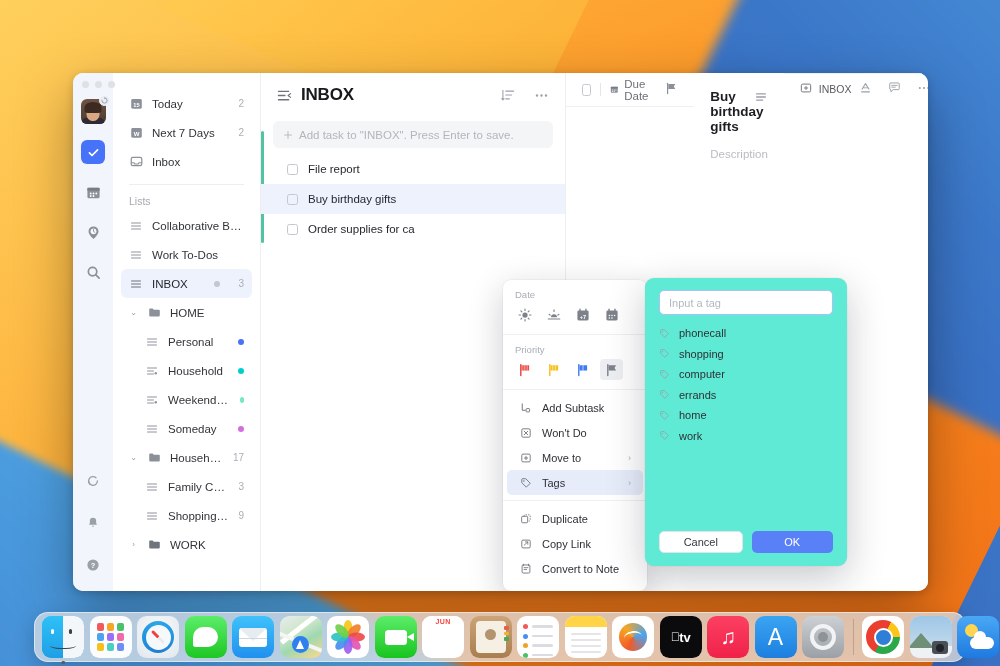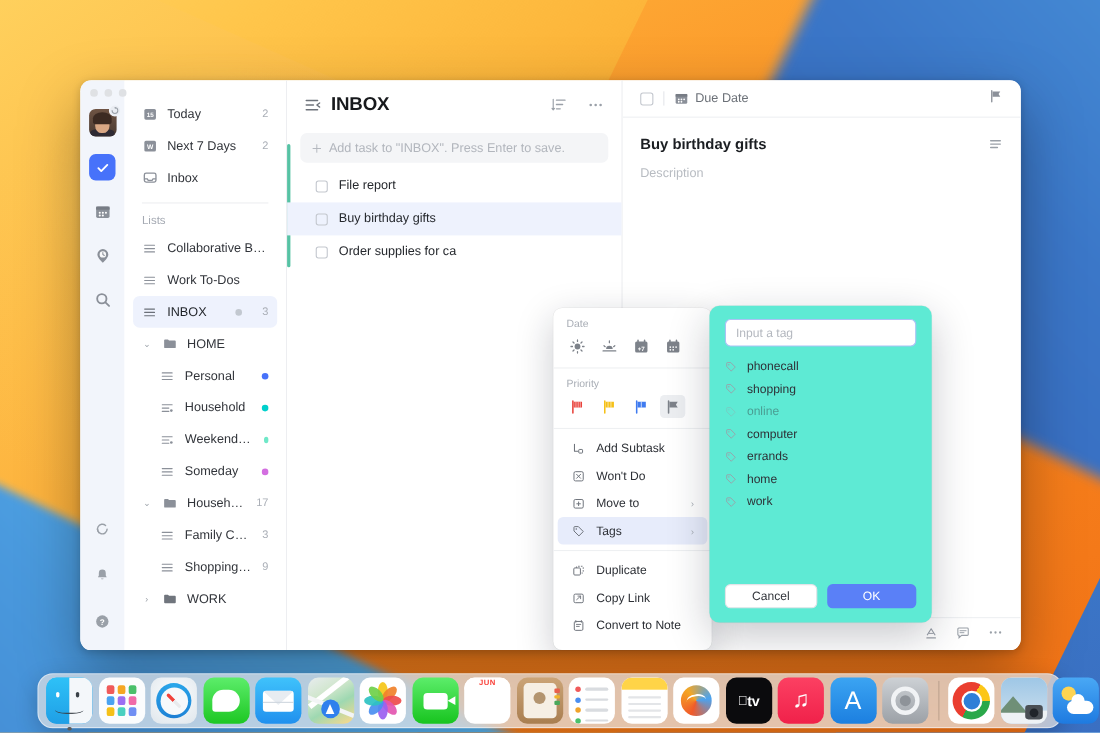--- a/index.html
+++ b/index.html
@@ -152,21 +152,21 @@
   }
   .task-row.selected { background:#eef2fd; }
   .task-row.selected::before,
   .task-row::before { content:""; }
   .checkbox { width:11px; height:11px; border:1.2px solid #c3c7ce; border-radius:2.5px; flex:0 0 11px; }
   .list-accent {
     position:absolute; left:0; top:58px; width:2.5px; height:112px; background:#56c2a4; border-radius:2px;
   }
 
   
-  .detail { flex:1 1 auto; background:#fff; display:flex; flex-direction:column; }
+  .detail { flex:1 1 auto; background:#fff; display:flex; flex-direction:row; }
   .detail-top { height:34px; display:flex; align-items:center; gap:9px; padding:0 16px; border-bottom:1px solid #eef0f2;}
   .detail-top .cb { width:12px; height:12px; border:1.2px solid #c3c7ce; border-radius:2.5px; }
   .vline { width:1px; height:13px; background:#e4e6ea; }
   .due-chip { display:flex; align-items:center; gap:6px; font-size:11.5px; color:#6c7178;}
   .detail-body { flex:1 1 auto; padding:16px 16px 0; position:relative; }
   .detail-title { font-size:13.5px; font-weight:700; color:#1b1e22; }
   .detail-desc { font-size:11.5px; color:#b8bcc2; margin-top:14px; }
   .detail-menu { position:absolute; right:16px; top:17px; color:#9aa0a8; }
   .detail-foot {
     height:30px; border-top:1px solid #eef0f2; display:flex; align-items:center;
@@ -861,29 +861,20 @@
       </div>
       <div class="tag-item">
         <span class="tgi">
             <svg width="11" height="11" viewBox="0 0 16 16">
               <path d="M2.4 7.6V3.2a.9.9 0 0 1 .9-.9h4.4l6 6-5.3 5.3z" fill="none" stroke="#9aa0a8" stroke-width="1.2" stroke-linejoin="round"></path>
               <circle cx="5.2" cy="5.2" r=".9" fill="#9aa0a8"></circle>
             </svg>
           </span>
         <span>shopping</span>
       </div>
-      <div class="tag-item faded">
-        <span class="tgi">
-            <svg width="11" height="11" viewBox="0 0 16 16">
-              <path d="M2.4 7.6V3.2a.9.9 0 0 1 .9-.9h4.4l6 6-5.3 5.3z" fill="none" stroke="#9aa0a8" stroke-width="1.2" stroke-linejoin="round"></path>
-              <circle cx="5.2" cy="5.2" r=".9" fill="#9aa0a8"></circle>
-            </svg>
-          </span>
-        <span>online</span>
-      </div>
       <div class="tag-item">
         <span class="tgi">
             <svg width="11" height="11" viewBox="0 0 16 16">
               <path d="M2.4 7.6V3.2a.9.9 0 0 1 .9-.9h4.4l6 6-5.3 5.3z" fill="none" stroke="#9aa0a8" stroke-width="1.2" stroke-linejoin="round"></path>
               <circle cx="5.2" cy="5.2" r=".9" fill="#9aa0a8"></circle>
             </svg>
           </span>
         <span>computer</span>
       </div>
       <div class="tag-item">

